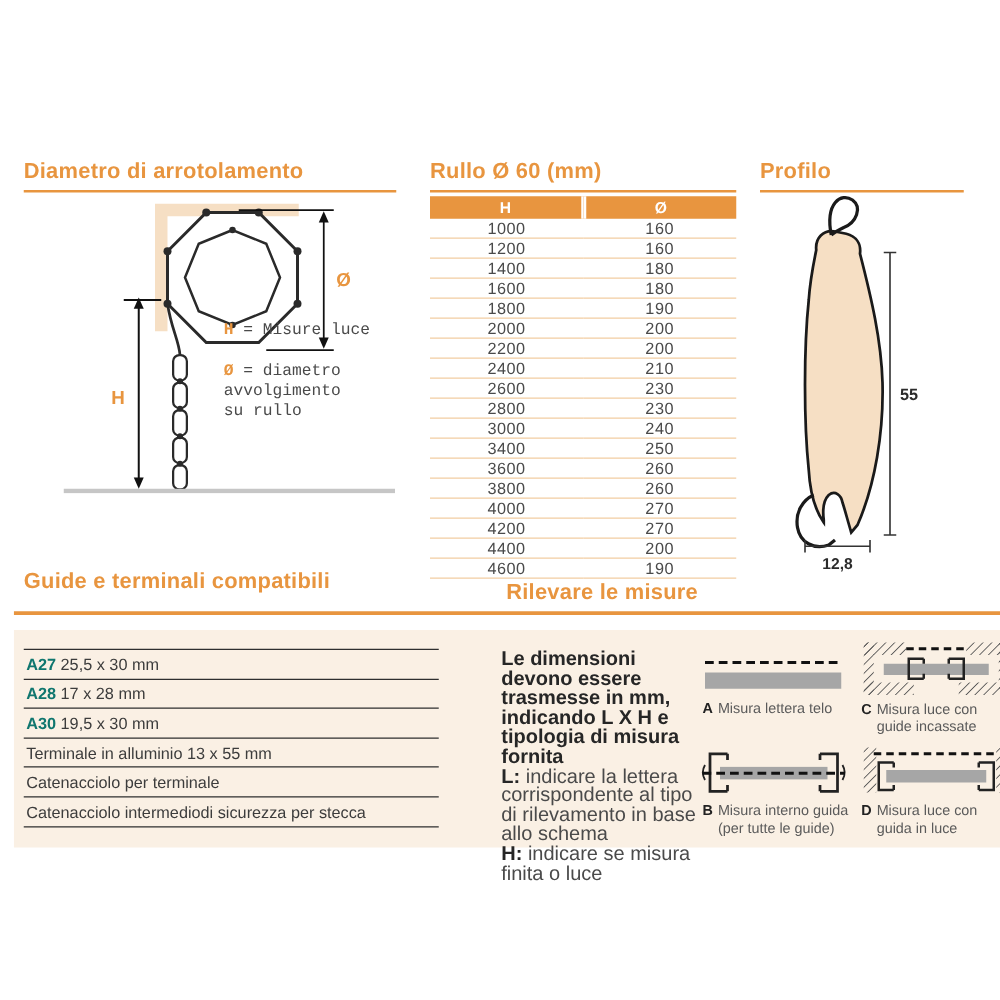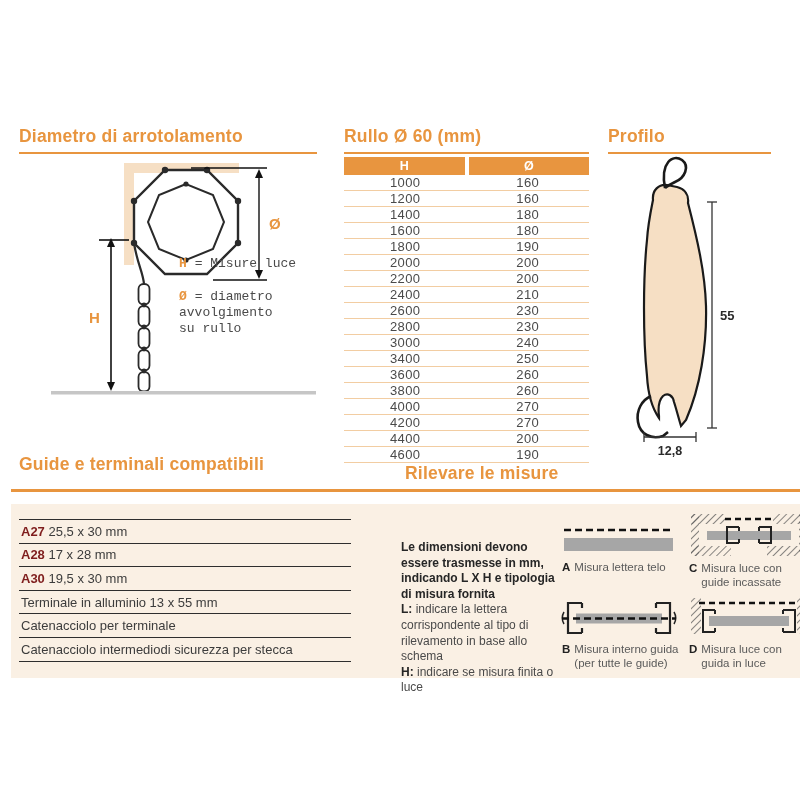--- a/index.html
+++ b/index.html
@@ -35,23 +35,23 @@
 
   
   #bottom-rule{position:absolute;left:0;top:489px;width:800px;height:2.5px;background:var(--accent);}
   #beige-band{position:absolute;left:0;top:504px;width:800px;height:174px;background:var(--beige);}
   #guides-title{position:absolute;left:8px;top:454px;}
   #measures-title{position:absolute;left:394px;top:463px;}
 
   #guides-list{position:absolute;left:8px;top:519px;width:332px;}
   .guide-item{border-top:1.6px solid #2e2e2e;padding:3.8px 0 3.8px 2px;font-size:13px;color:var(--ink);}
   .guide-item:last-child{border-bottom:1.6px solid #2e2e2e;}
-  .guide-item b{color:#7f1d1d;}
-
-  #measures-text{position:absolute;left:390px;top:540px;width:162px;font-size:12px;line-height:15.6px;color:#4a4a4a;}
+  .guide-item b{color:#0f766e;}
+
+  #measures-text{position:absolute;left:390px;top:520px;width:162px;font-size:16px;line-height:15.6px;color:#4a4a4a;}
   #measures-text .intro{font-weight:bold;color:#262626;}
   #measures-text b{color:#262626;}
 
   .mcap{position:absolute;font-size:11.5px;line-height:13.5px;color:#5a5a5a;display:flex;gap:4px;}
   .mcap b{color:#222;}
   .msvg{position:absolute;}
 </style>
 </head>
 <body>
 

